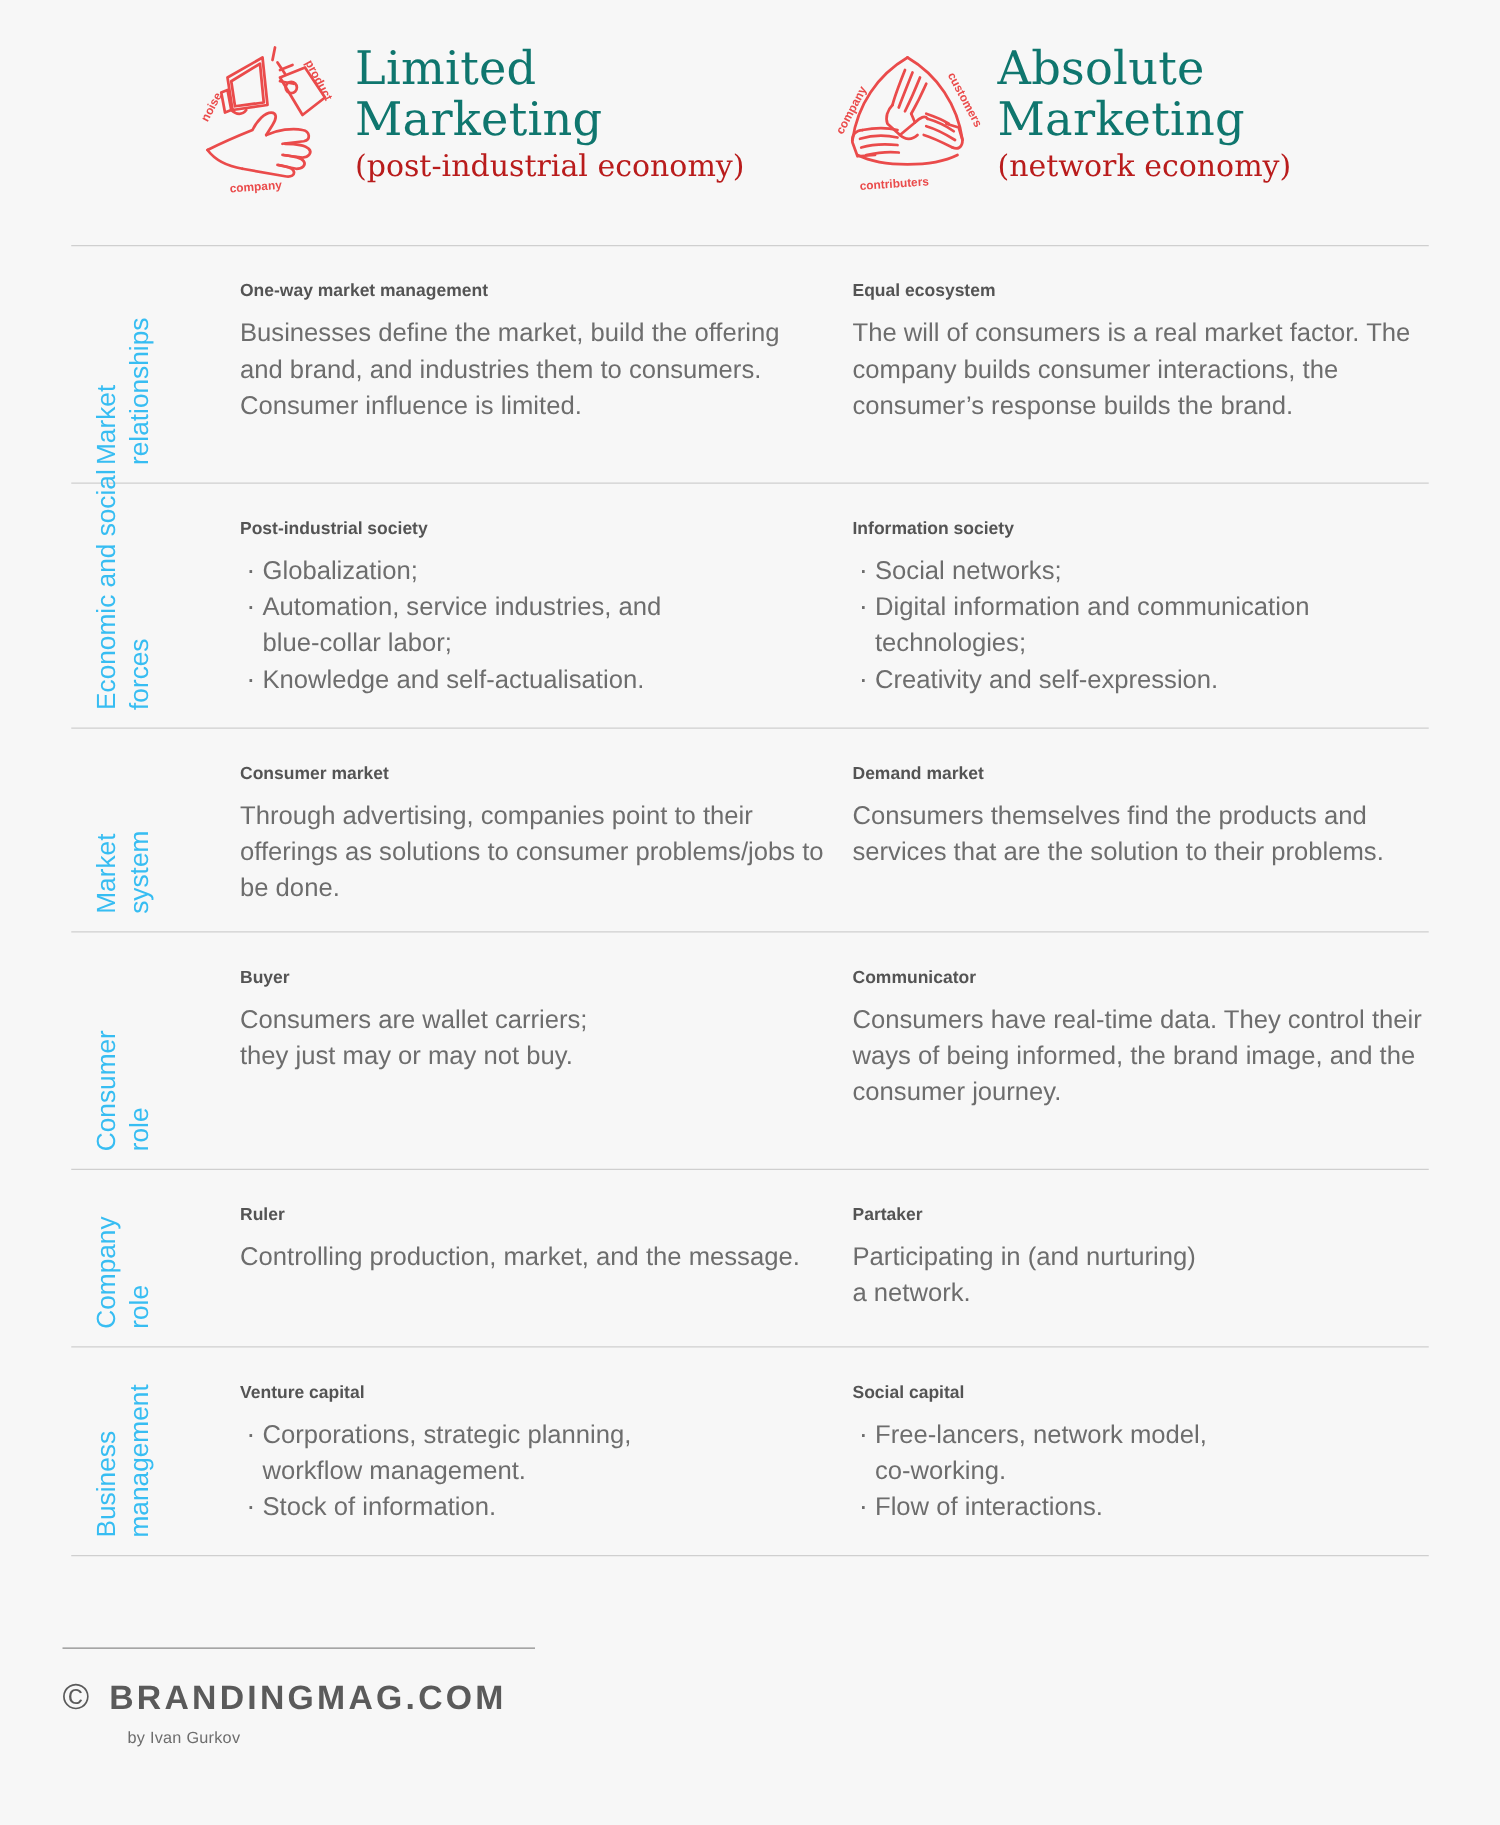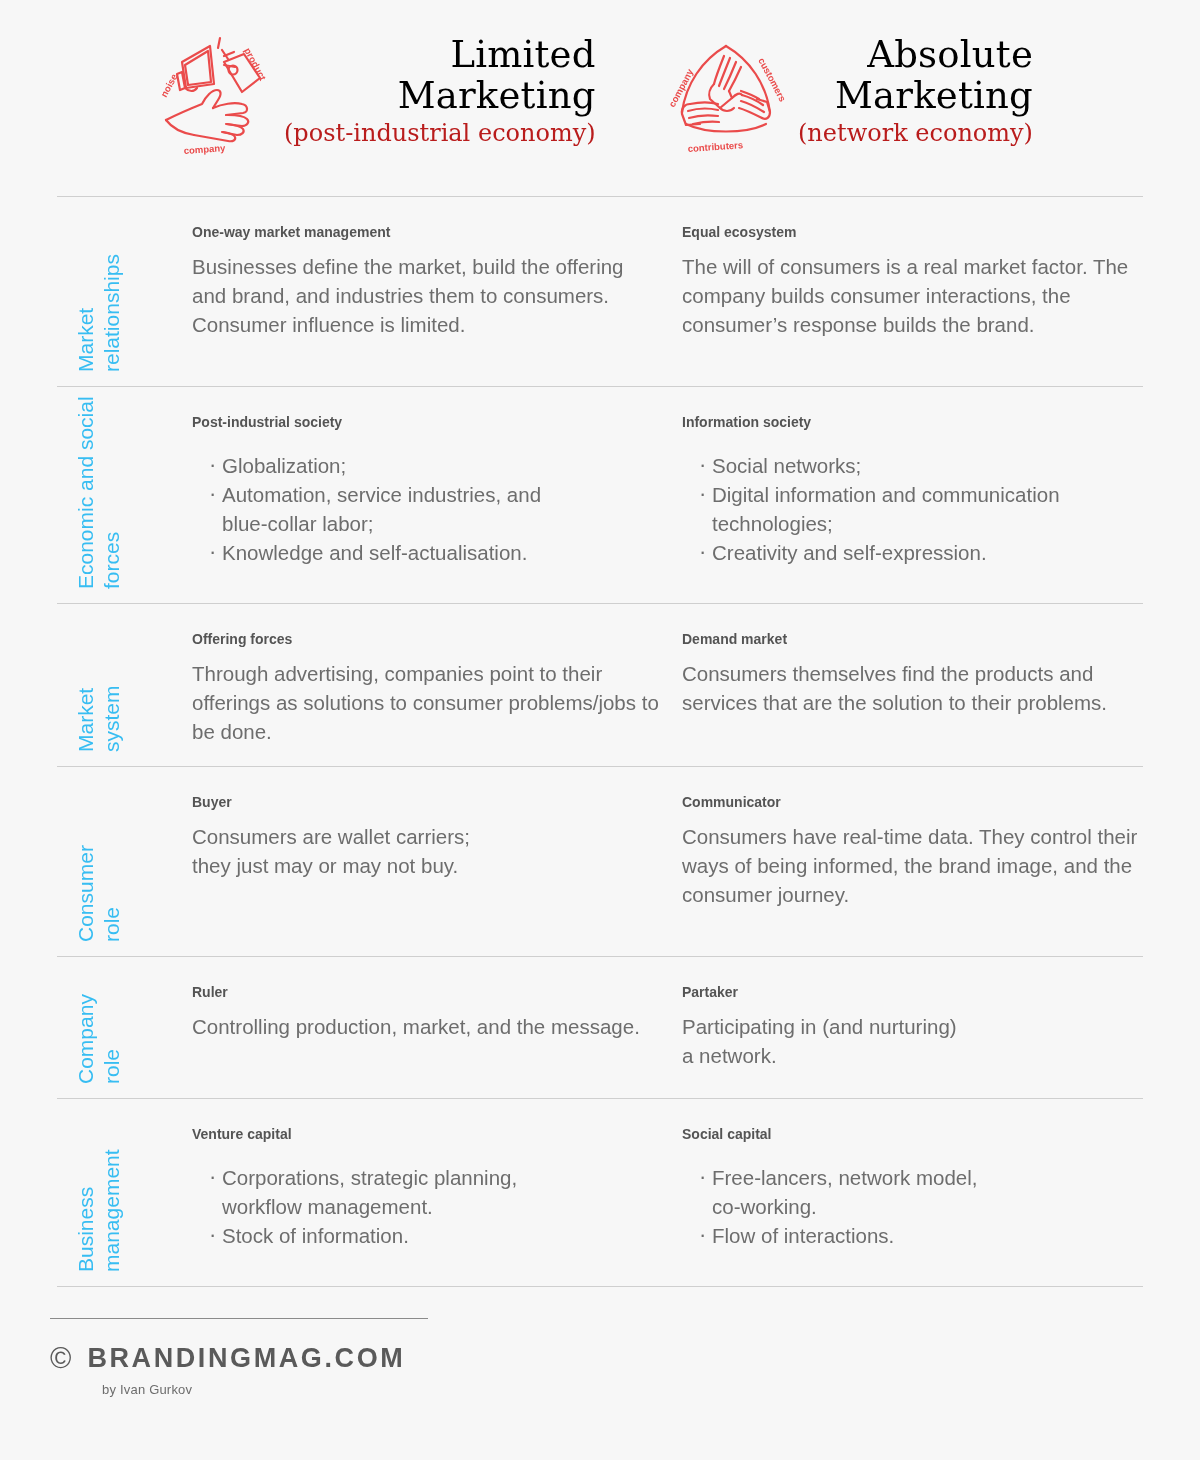--- a/index.html
+++ b/index.html
@@ -39,25 +39,24 @@
   .hdr-icon svg { display: block; width: 128px; height: 128px; }
 
   .hdr-text {
     margin-left: 8px;
     padding-top: 2px;
   }
   .hdr-title {
     font-family: "DejaVu Serif", "Liberation Serif", serif;
     font-size: 37px;
     line-height: 41px;
-    color: #000000;
+    color: #0f766e;
     font-weight: 400;
     white-space: pre-line;
     letter-spacing: 0.2px;
-    text-align: right;
   }
   .hdr-sub {
     font-family: "DejaVu Serif", "Liberation Serif", serif;
     font-size: 24px;
     line-height: 30px;
     color: #b91c1c;
     font-weight: 400;
     margin-top: 2px;
   }
 
@@ -118,21 +117,21 @@
   }
   .cell-body {
     font-size: 20.5px;
     line-height: 29px;
     color: #6d6d6d;
     font-weight: 300;
   }
   .cell-body p { margin: 0; }
   .cell-body p + p { margin-top: 0; }
 
-  .bullets { margin: 16px; padding: 0; list-style: none; }
+  .bullets { margin: 4px; padding: 0; list-style: none; }
   .bullets li {
     position: relative;
     padding-left: 14px;
     font-size: 20.5px;
     line-height: 29px;
     color: #6d6d6d;
     white-space: pre-line;
   }
   .bullets li::before {
     content: "·";
@@ -322,21 +321,21 @@
       </div>
     </div>
     <div class="row" style="min-height: 158px;">
       <div class="rowlabel">
         <div class="rowlabel-inner">
           <div class="rowlabel-text">Market
 system</div>
         </div>
       </div>
       <div class="cell left">
-        <div class="cell-title">Offering forces</div>
+        <div class="cell-title">Consumer market</div>
         <div class="cell-body">
           <p>Through advertising, companies point to their offerings as solutions to consumer problems/jobs to be done.</p>
         </div>
       </div>
       <div class="cell right">
         <div class="cell-title">Demand market</div>
         <div class="cell-body">
           <p>Consumers themselves find the products and services that are the solution to their problems.</p>
         </div>
       </div>

